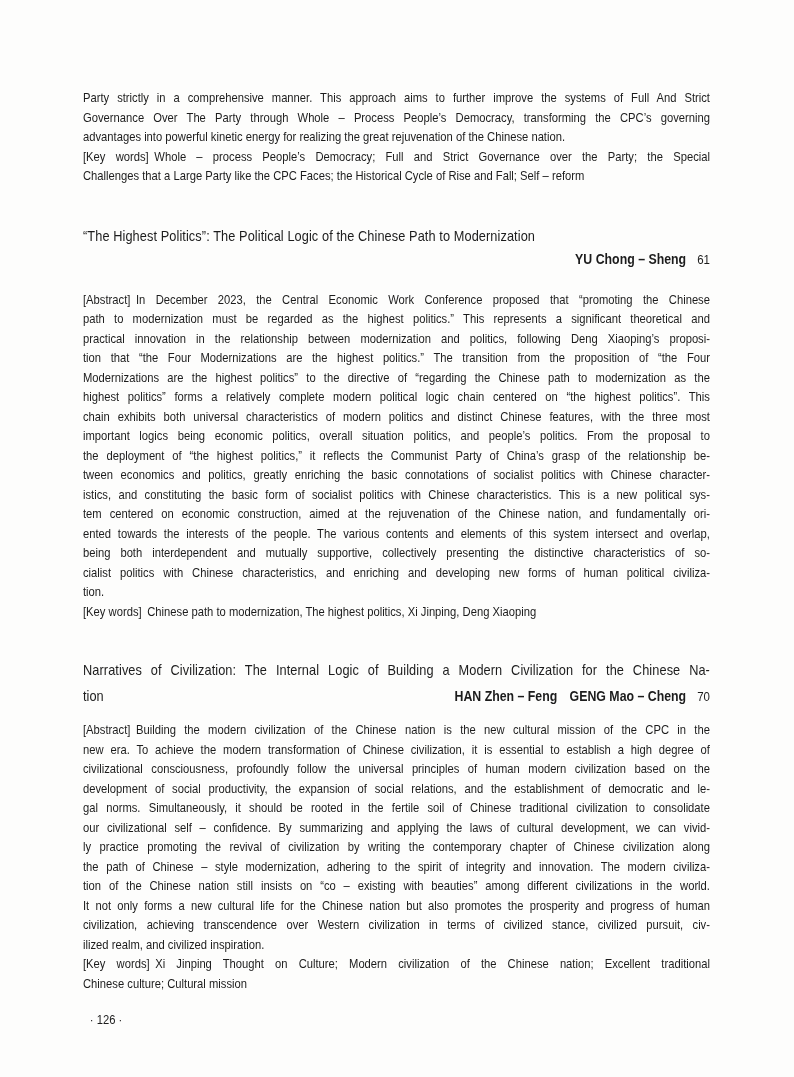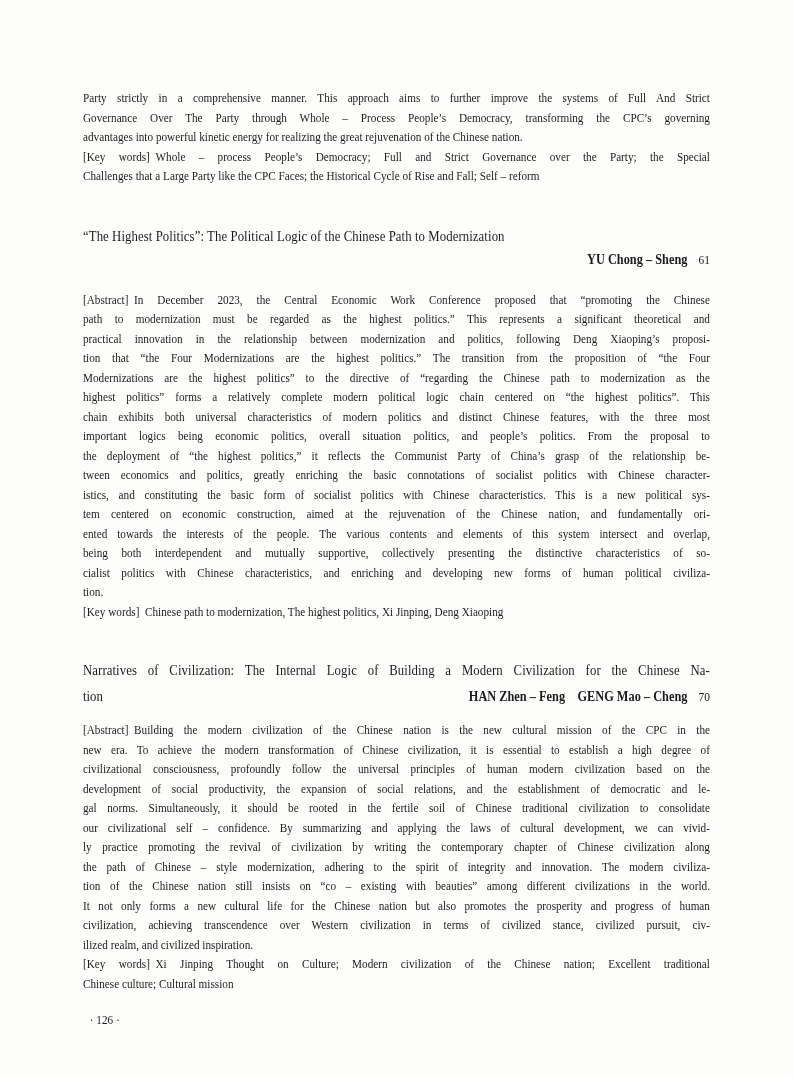--- a/index.html
+++ b/index.html
@@ -7,21 +7,21 @@
     padding: 0;
     background: #ffffff;
   }
   .page {
     position: relative;
     width: 794px;
     height: 1077px;
     overflow: hidden;
     background: var(--page-bg, #fdfdfc);
     color: var(--ink, #1c1c1c);
-    font-family: Liberation Serif, serif;
+    font-family: Liberation Sans, sans-serif;
   }
   
   .scalewrap {
     position: absolute;
     left: 83px;
     top: 0;
     width: 737px;
     padding-top: 88px;
     transform: scaleX(0.8507);
     transform-origin: 0 0;

